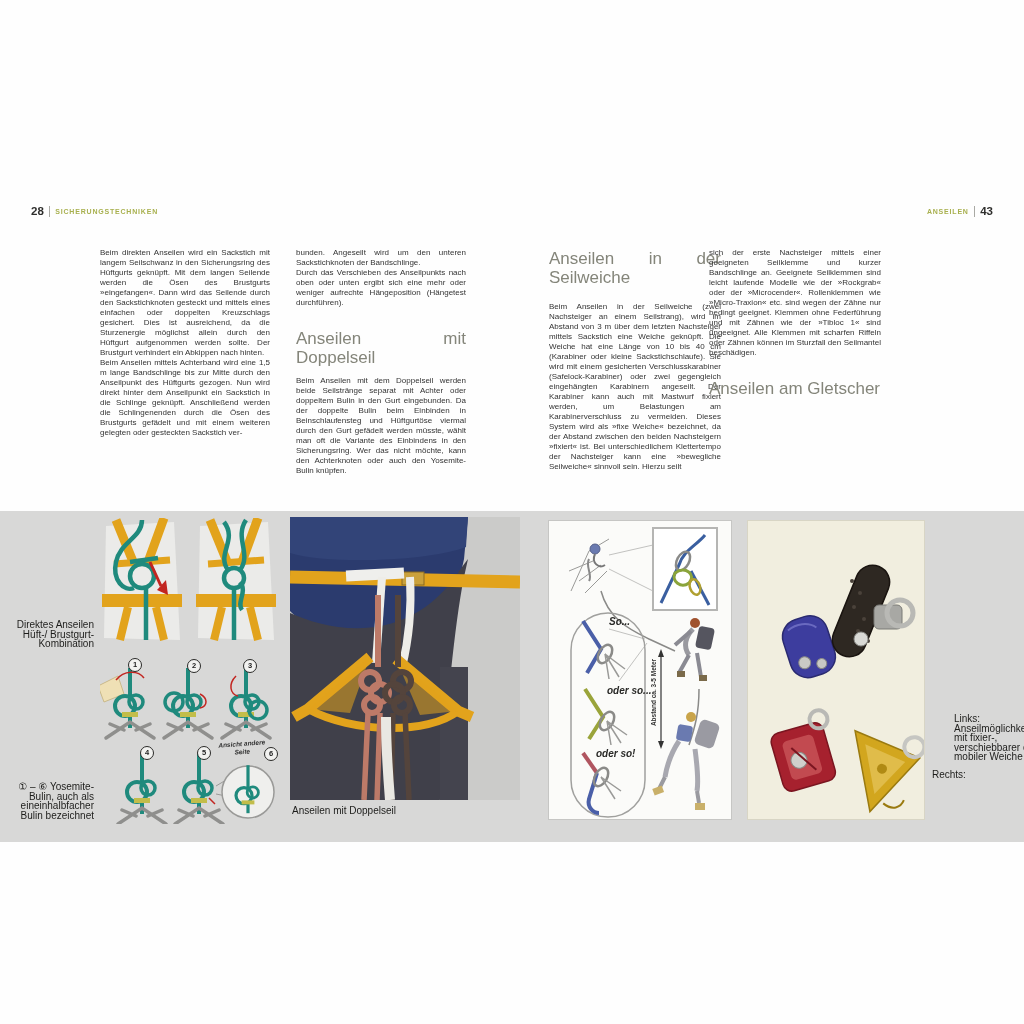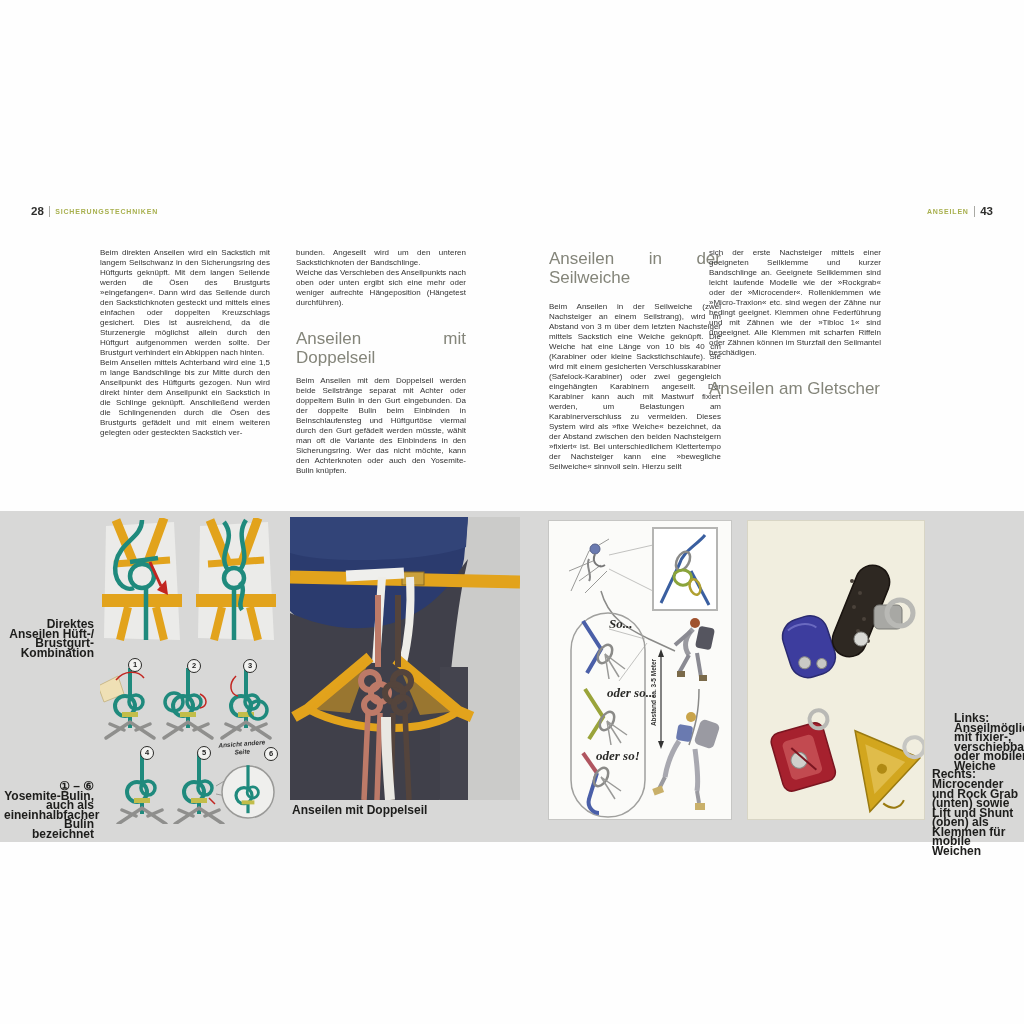--- a/index.html
+++ b/index.html
@@ -10,28 +10,28 @@
   .hdr-right{right:31px;}
   .pagenum{font-size:11.5px;font-weight:bold;color:#2e2e2c;}
   .hdr-sep{width:1.5px;height:11px;background:#a9a9a4;}
   .hdr-sec{font-size:7px;letter-spacing:.8px;color:#a8b04e;font-weight:bold;}
   .col{position:absolute;top:248px;width:170px;font-size:8px;line-height:10px;color:#333;text-align:justify;}
   .col p{margin:0;}
   .head{font-size:17px;font-weight:normal;color:#84857a;line-height:1.1;margin:0;}
   .head.h-col2{margin-top:22px;margin-bottom:9px;}
   .head.h-col3{margin-top:2px;margin-bottom:15px;}
   .head.h-col4{margin-top:22px;margin-bottom:8px;}
-  .cap{position:absolute;font-size:12px;line-height:9.5px;font-weight:bold;color:#1d1d1b;}
+  .cap{position:absolute;font-size:10px;line-height:9.5px;font-weight:normal;color:#1d1d1b;}
   .cap-r{text-align:right;}
   .panel{position:absolute;}
   .card{background:#fbfbf9;border:1px solid #c6c6c4;box-sizing:border-box;}
   .card-cream{background:#f1eedf;border:1px solid #d8d5c5;box-sizing:border-box;}
   .stepnum{position:absolute;width:12px;height:12px;border:1px solid #2a2a28;border-radius:50%;background:#f2f2f0;font-size:7.5px;font-weight:bold;text-align:center;line-height:12px;color:#222;}
   .note6{position:absolute;left:116px;top:222px;width:52px;font-size:6.5px;line-height:7.5px;font-weight:bold;font-style:italic;text-align:center;color:#333;transform:rotate(-4deg);}
-  .clabel{position:absolute;font-size:13px;font-weight:bold;font-style:italic;color:#2a2a28;font-family:Liberation Serif, serif;}
+  .clabel{position:absolute;font-size:10px;font-weight:bold;font-style:italic;color:#2a2a28;}
   .distlabel{position:absolute;left:58px;top:168px;width:92px;text-align:center;transform:rotate(-90deg);font-size:6.5px;font-weight:bold;color:#333;}
 </style>
 </head>
 <body>
 
 <div class="page">
 
   <div class="grayband"></div>
 
   <div class="hdr hdr-left">
@@ -45,21 +45,21 @@
     <span class="pagenum">43</span>
   </div>
 
   <div class="col" style="left:100px;">
     <p>Beim direkten Anseilen wird ein Sackstich mit langem Seilschwanz in den Sicherungsring des Hüftgurts geknüpft. Mit dem langen Seilende werden die Ösen des Brustgurts »eingefangen«. Dann wird das Seilende durch den Sackstichknoten gesteckt und mittels eines einfachen oder doppelten Kreuzschlags gesichert. Dies ist ausreichend, da die Sturzenergie möglichst allein durch den Hüftgurt aufgenommen werden sollte. Der Brustgurt verhindert ein Abkippen nach hinten.</p>
     <p>Beim Anseilen mittels Achterband wird eine 1,5 m lange Bandschlinge bis zur Mitte durch den Anseilpunkt des Hüftgurts gezogen. Nun wird direkt hinter dem Anseilpunkt ein Sackstich in die Schlinge geknüpft. Anschließend werden die Schlingenenden durch die Ösen des Brustgurts gefädelt und mit einem weiteren gelegten oder gesteckten Sackstich ver-</p>
   </div>
 
   <div class="col" style="left:296px;">
     <p>bunden. Angeseilt wird um den unteren Sackstichknoten der Bandschlinge.</p>
-    <p>Weiche das Verschieben des Anseilpunkts nach oben oder unten ergibt sich eine mehr oder weniger aufrechte Hängeposition (Hängetest durchführen).</p>
+    <p>Durch das Verschieben des Anseilpunkts nach oben oder unten ergibt sich eine mehr oder weniger aufrechte Hängeposition (Hängetest durchführen).</p>
     <h2 class="head h-col2">Anseilen mit Doppelseil</h2>
     <p>Beim Anseilen mit dem Doppelseil werden beide Seilstränge separat mit Achter oder doppeltem Bulin in den Gurt eingebunden. Da der doppelte Bulin beim Einbinden in Beinschlaufensteg und Hüftgurtöse viermal durch den Gurt gefädelt werden müsste, wählt man oft die Variante des Einbindens in den Sicherungsring. Wer das nicht möchte, kann den Achterknoten oder auch den Yosemite-Bulin knüpfen.</p>
   </div>
 
   <div class="col" style="left:549px;width:172px;">
     <h2 class="head h-col3">Anseilen in der Seilweiche</h2>
     <p>Beim Anseilen in der Seilweiche (zwei Nachsteiger an einem Seilstrang), wird im Abstand von 3 m über dem letzten Nachsteiger mittels Sackstich eine Weiche geknüpft. Die Weiche hat eine Länge von 10 bis 40 cm (Karabiner oder kleine Sackstichschlaufe). Sie wird mit einem gesicherten Verschlusskarabiner (Safelock-Karabiner) oder zwei gegengleich eingehängten Karabinern angeseilt. Der Karabiner kann auch mit Mastwurf fixiert werden, um Belastungen am Karabinerverschluss zu vermeiden. Dieses System wird als »fixe Weiche« bezeichnet, da der Abstand zwischen den beiden Nachsteigern »fixiert« ist. Bei unterschiedlichem Klettertempo der Nachsteiger kann eine »bewegliche Seilweiche« sinnvoll sein. Hierzu seilt</p>
   </div>
 
   <div class="col" style="left:709px;width:172px;">
@@ -310,15 +310,14 @@
         <polygon points="114,226 156,238 130,274" fill="#e0bc4a"></polygon>
         <circle cx="163" cy="222" r="10" stroke="#c6c6c2" stroke-width="4" fill="none"></circle>
         <path d="M140,282 C150,288 158,284 160,276" stroke="#9a7a10" stroke-width="2" fill="none"></path>
         <circle cx="134" cy="248" r="5" fill="#b08a14"></circle>
       </g>
     </svg>
   </div>
 
   <div class="cap" style="left:932px;top:714px;width:90px;margin-left:22px;">Links: Anseilmöglichkeiten mit fixier-, verschiebbarer oder mobiler Weiche</div>
   <div class="cap" style="left:932px;top:770px;width:90px;">Rechts:</div>
-  <div class="cap" style="left:932px;top:780px;width:90px;">Microcender und Rock Grab (unten) sowie Lift und Shunt (oben) als Klemmen für mobile Weichen</div>
 
 </div>
 
 </body></html>

